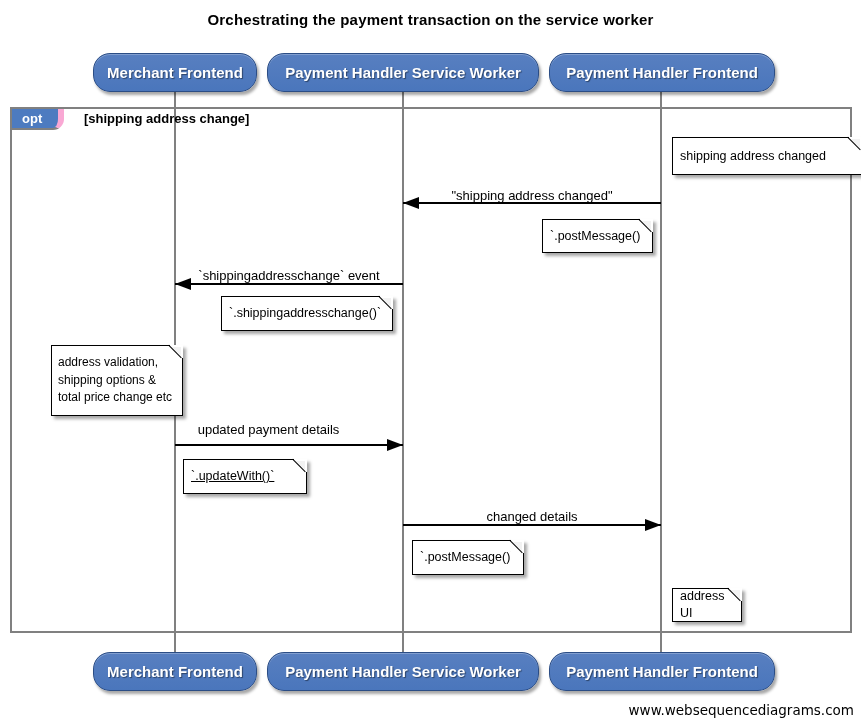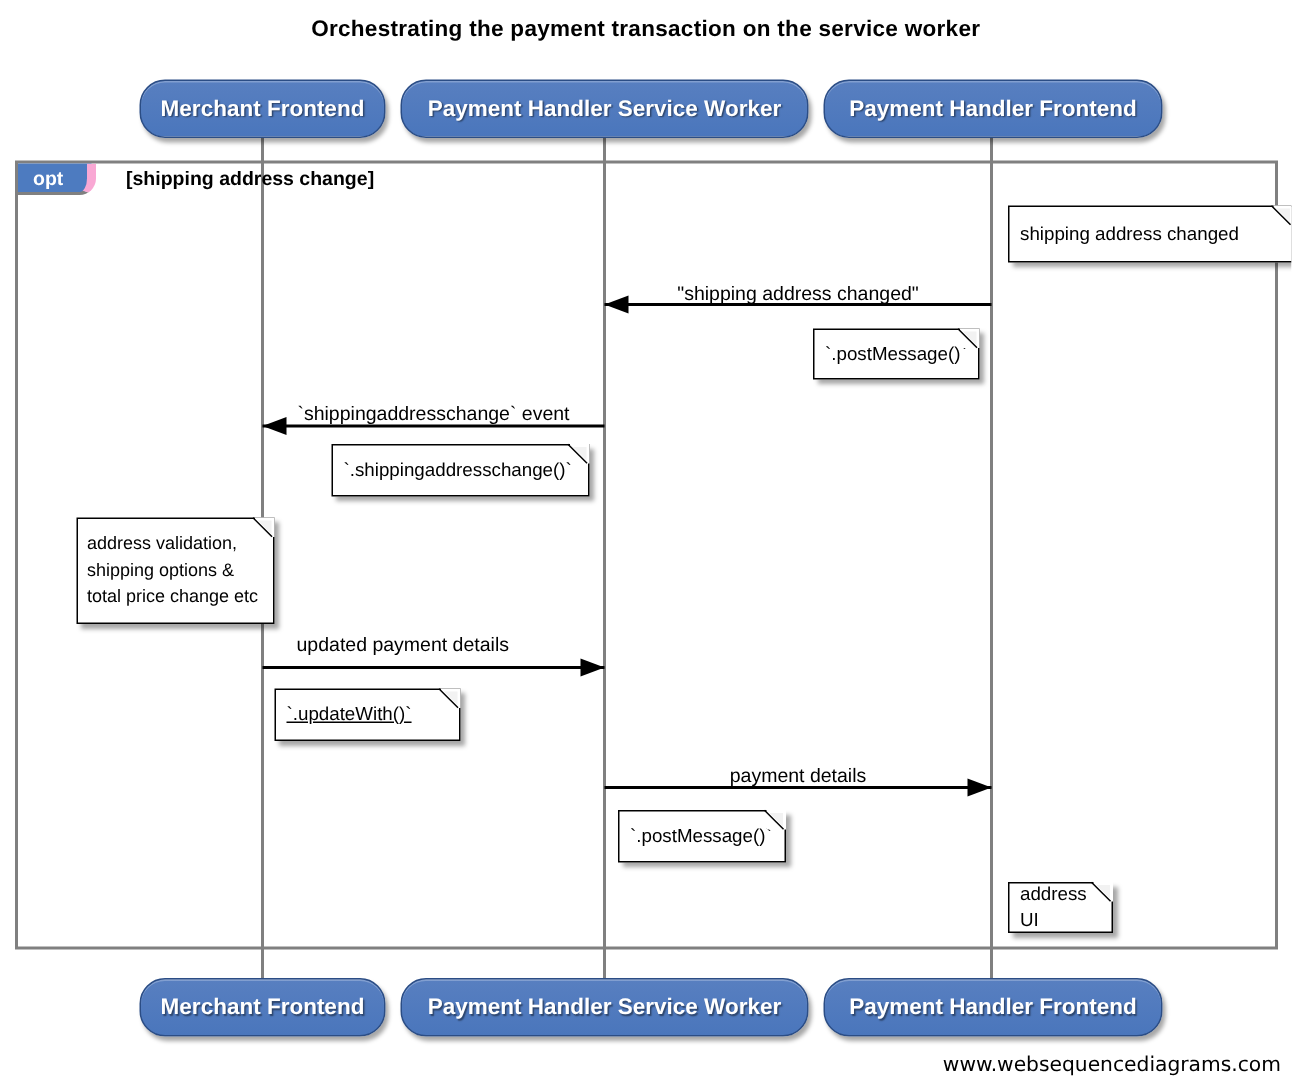--- a/index.html
+++ b/index.html
@@ -99,21 +99,21 @@
   <div class="head-left" style="left:403px; top:197px;"></div>
 
   <div class="msg-label" style="left:175px; top:268px; width:228px;">`shippingaddresschange` event</div>
   <div class="msg-line" style="left:175px; top:283px; width:228px;"></div>
   <div class="head-left" style="left:175px; top:278px;"></div>
 
   <div class="msg-label" style="left:175px; top:422px; width:187px;">updated payment details</div>
   <div class="msg-line" style="left:175px; top:444px; width:228px;"></div>
   <div class="head-right" style="left:387px; top:439px;"></div>
 
-  <div class="msg-label" style="left:403px; top:509px; width:258px;">payment details</div>
+  <div class="msg-label" style="left:403px; top:509px; width:258px;">changed details</div>
   <div class="msg-line" style="left:403px; top:524px; width:258px;"></div>
   <div class="head-right" style="left:645px; top:519px;"></div>
 
   <div class="note" style="left:672px; top:137px; width:190px; height:38px;">
     <span>shipping address changed</span>
     <span class="fold-cover"></span>
     <span class="fold-flap"></span>
     <span class="fold-line"></span>
   </div>
 

